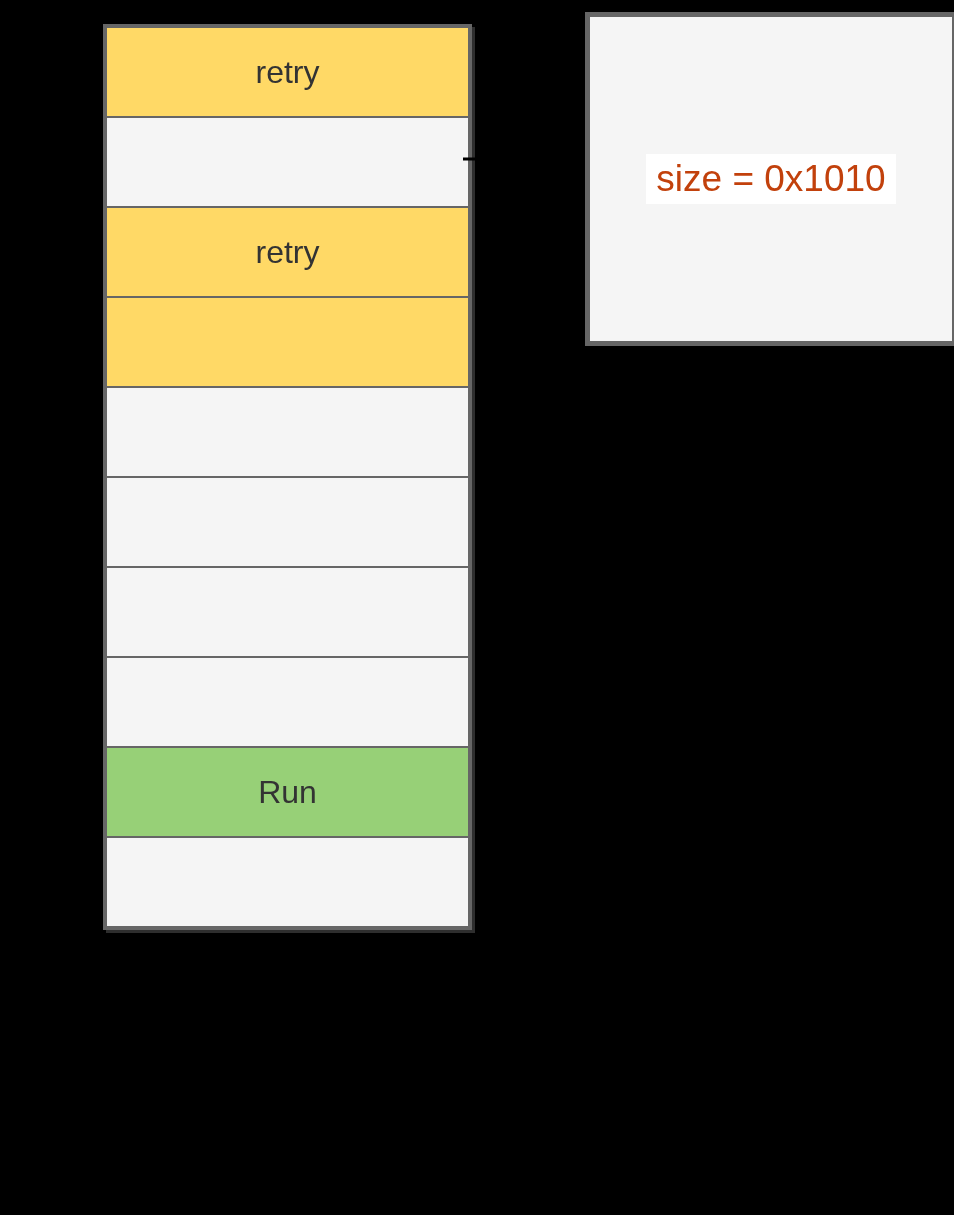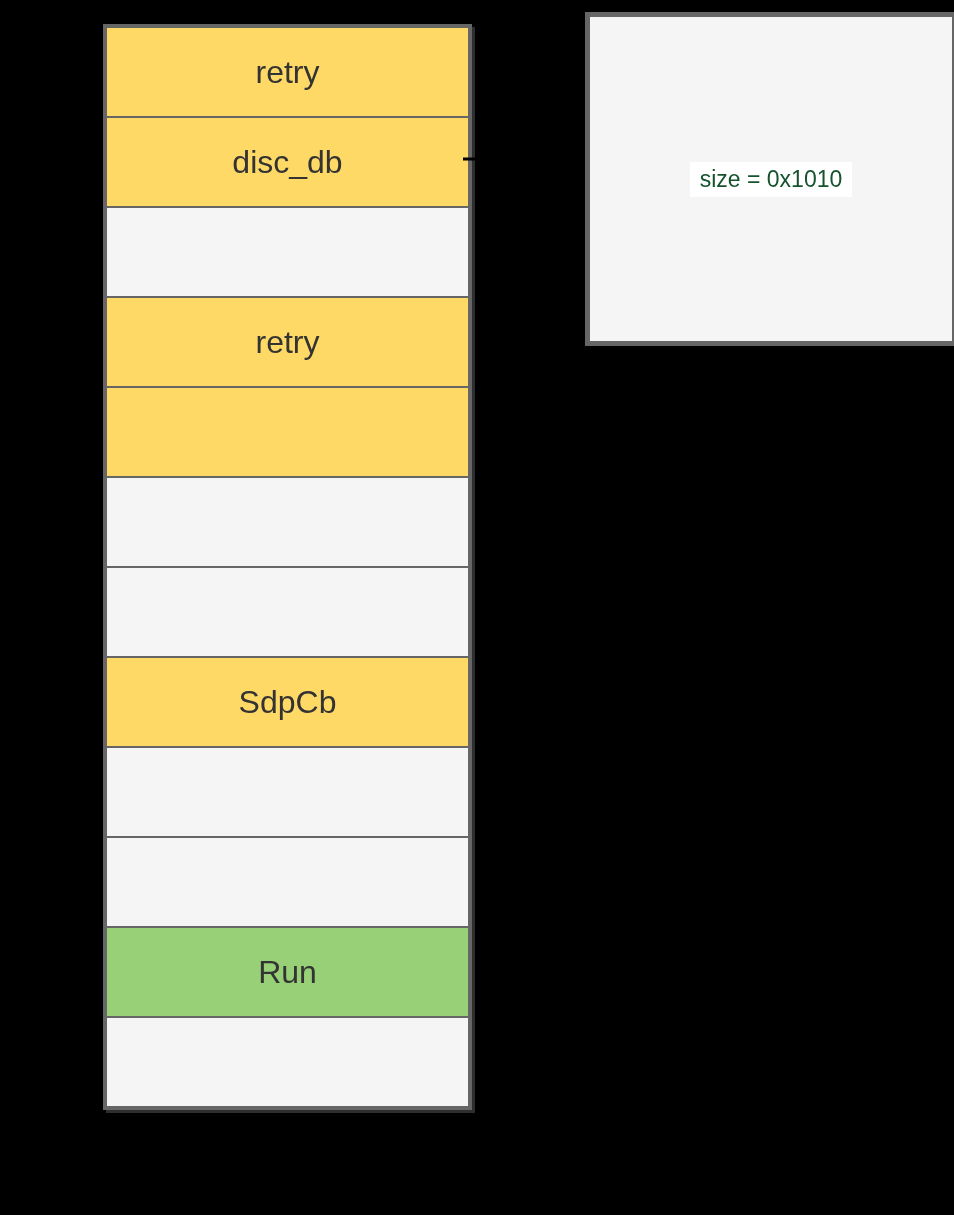--- a/index.html
+++ b/index.html
@@ -56,52 +56,46 @@
     height: 324px;
     background: #F5F5F5;
     border: 5px solid #666666;
     display: flex;
     align-items: center;
     justify-content: center;
   }
   .size-box-label {
     background: #FFFFFF;
     padding: 4px 10px;
-    font-size: 23px;
-    color: #14532d;
+    font-size: 37px;
+    color: #c2410c;
     white-space: nowrap;
   }
 </style>
 </head>
 <body>
 
 <div class="memory-grid">
     <div class="memory-cell yellow">
       <span>retry</span>
-    </div>
-    <div class="memory-cell yellow">
-      <span>disc_db</span>
     </div>
     <div class="memory-cell empty">
       <span></span>
     </div>
     <div class="memory-cell yellow">
       <span>retry</span>
     </div>
     <div class="memory-cell yellow">
       <span></span>
     </div>
     <div class="memory-cell empty">
       <span></span>
     </div>
     <div class="memory-cell empty">
       <span></span>
-    </div>
-    <div class="memory-cell yellow">
-      <span>SdpCb</span>
     </div>
     <div class="memory-cell empty">
       <span></span>
     </div>
     <div class="memory-cell empty">
       <span></span>
     </div>
     <div class="memory-cell green">
       <span>Run</span>
     </div>

